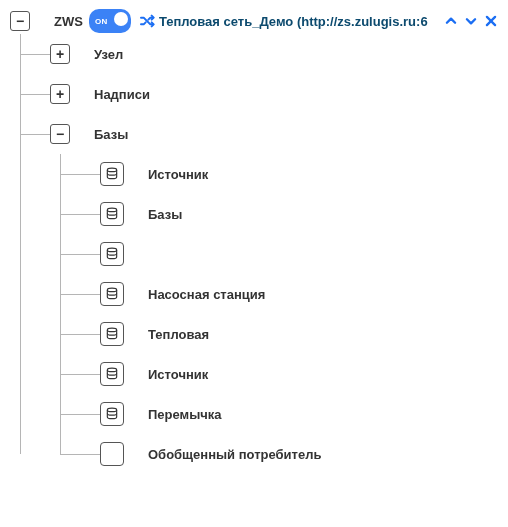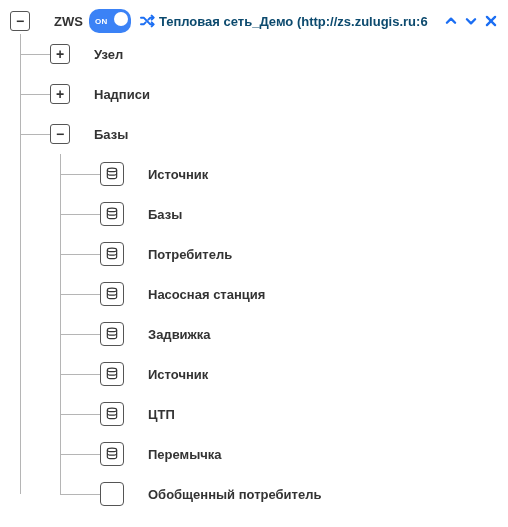--- a/index.html
+++ b/index.html
@@ -268,61 +268,50 @@
         <span class="label">Базы</span>
       </div>
       <div class="row">
         <div class="db-icon">
           <svg viewBox="0 0 24 24" fill="none" stroke="#333" stroke-width="2">
               <ellipse cx="12" cy="5" rx="8" ry="3"></ellipse>
               <path d="M4 5v6c0 1.7 3.6 3 8 3s8-1.3 8-3V5"></path>
               <path d="M4 11v6c0 1.7 3.6 3 8 3s8-1.3 8-3v-6"></path>
             </svg>
         </div>
-        <span class="label">Потребитель</span>
       </div>
       <div class="row">
         <div class="db-icon">
           <svg viewBox="0 0 24 24" fill="none" stroke="#333" stroke-width="2">
               <ellipse cx="12" cy="5" rx="8" ry="3"></ellipse>
               <path d="M4 5v6c0 1.7 3.6 3 8 3s8-1.3 8-3V5"></path>
               <path d="M4 11v6c0 1.7 3.6 3 8 3s8-1.3 8-3v-6"></path>
             </svg>
         </div>
         <span class="label">Насосная станция</span>
       </div>
       <div class="row">
         <div class="db-icon">
           <svg viewBox="0 0 24 24" fill="none" stroke="#333" stroke-width="2">
               <ellipse cx="12" cy="5" rx="8" ry="3"></ellipse>
               <path d="M4 5v6c0 1.7 3.6 3 8 3s8-1.3 8-3V5"></path>
               <path d="M4 11v6c0 1.7 3.6 3 8 3s8-1.3 8-3v-6"></path>
             </svg>
         </div>
-        <span class="label">Задвижка</span>
+        <span class="label">Тепловая</span>
       </div>
       <div class="row">
         <div class="db-icon">
           <svg viewBox="0 0 24 24" fill="none" stroke="#333" stroke-width="2">
               <ellipse cx="12" cy="5" rx="8" ry="3"></ellipse>
               <path d="M4 5v6c0 1.7 3.6 3 8 3s8-1.3 8-3V5"></path>
               <path d="M4 11v6c0 1.7 3.6 3 8 3s8-1.3 8-3v-6"></path>
             </svg>
         </div>
         <span class="label">Источник</span>
-      </div>
-      <div class="row">
-        <div class="db-icon">
-          <svg viewBox="0 0 24 24" fill="none" stroke="#333" stroke-width="2">
-              <ellipse cx="12" cy="5" rx="8" ry="3"></ellipse>
-              <path d="M4 5v6c0 1.7 3.6 3 8 3s8-1.3 8-3V5"></path>
-              <path d="M4 11v6c0 1.7 3.6 3 8 3s8-1.3 8-3v-6"></path>
-            </svg>
-        </div>
-        <span class="label">ЦТП</span>
       </div>
       <div class="row">
         <div class="db-icon">
           <svg viewBox="0 0 24 24" fill="none" stroke="#333" stroke-width="2">
               <ellipse cx="12" cy="5" rx="8" ry="3"></ellipse>
               <path d="M4 5v6c0 1.7 3.6 3 8 3s8-1.3 8-3V5"></path>
               <path d="M4 11v6c0 1.7 3.6 3 8 3s8-1.3 8-3v-6"></path>
             </svg>
         </div>
         <span class="label">Перемычка</span>

